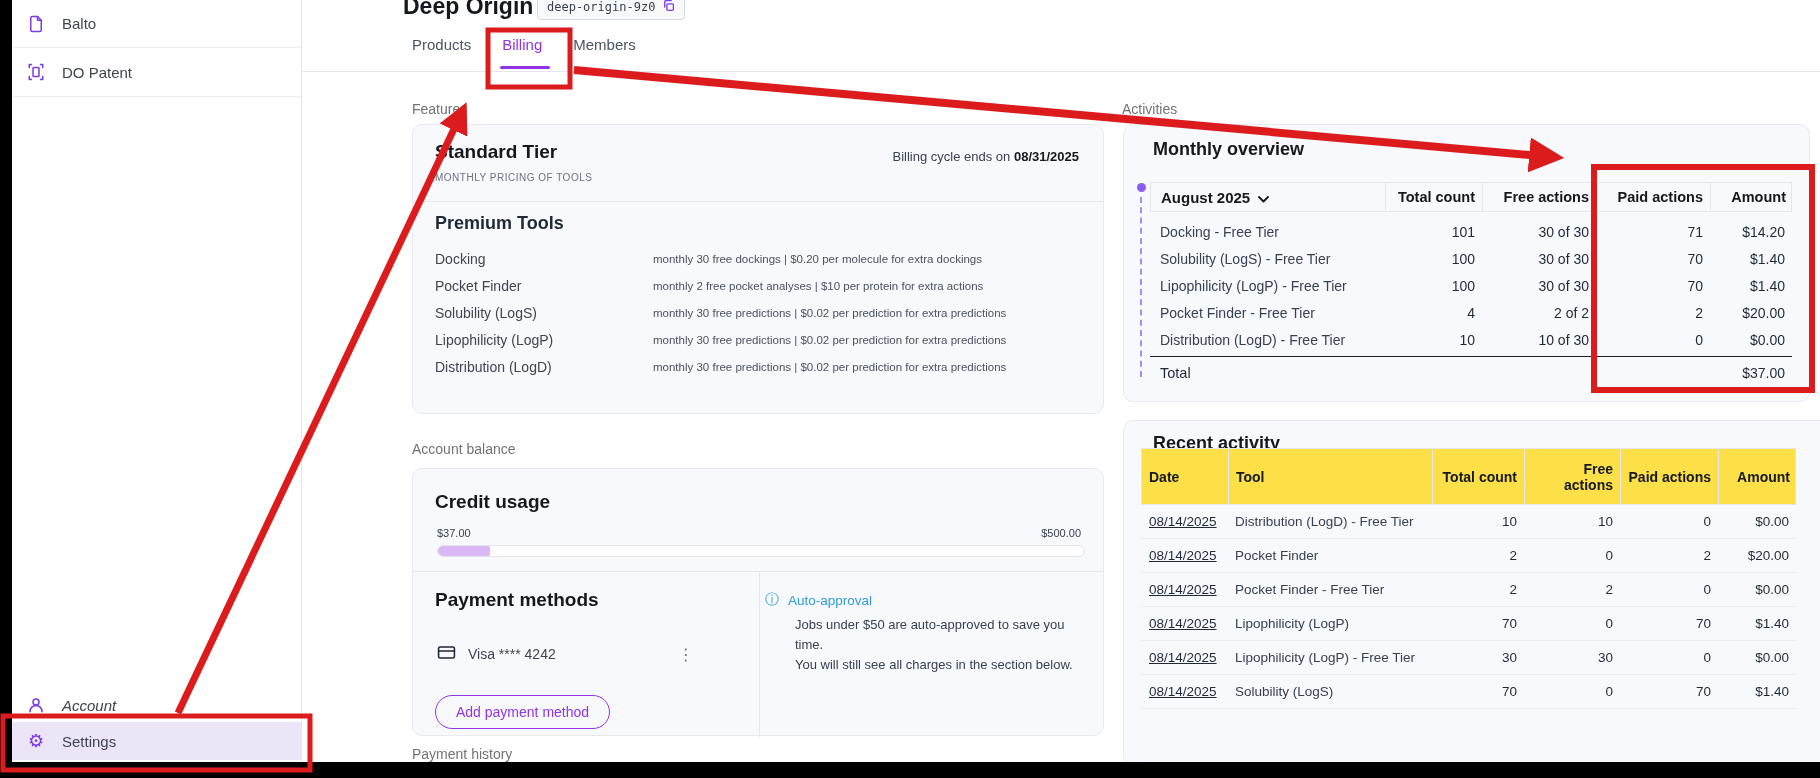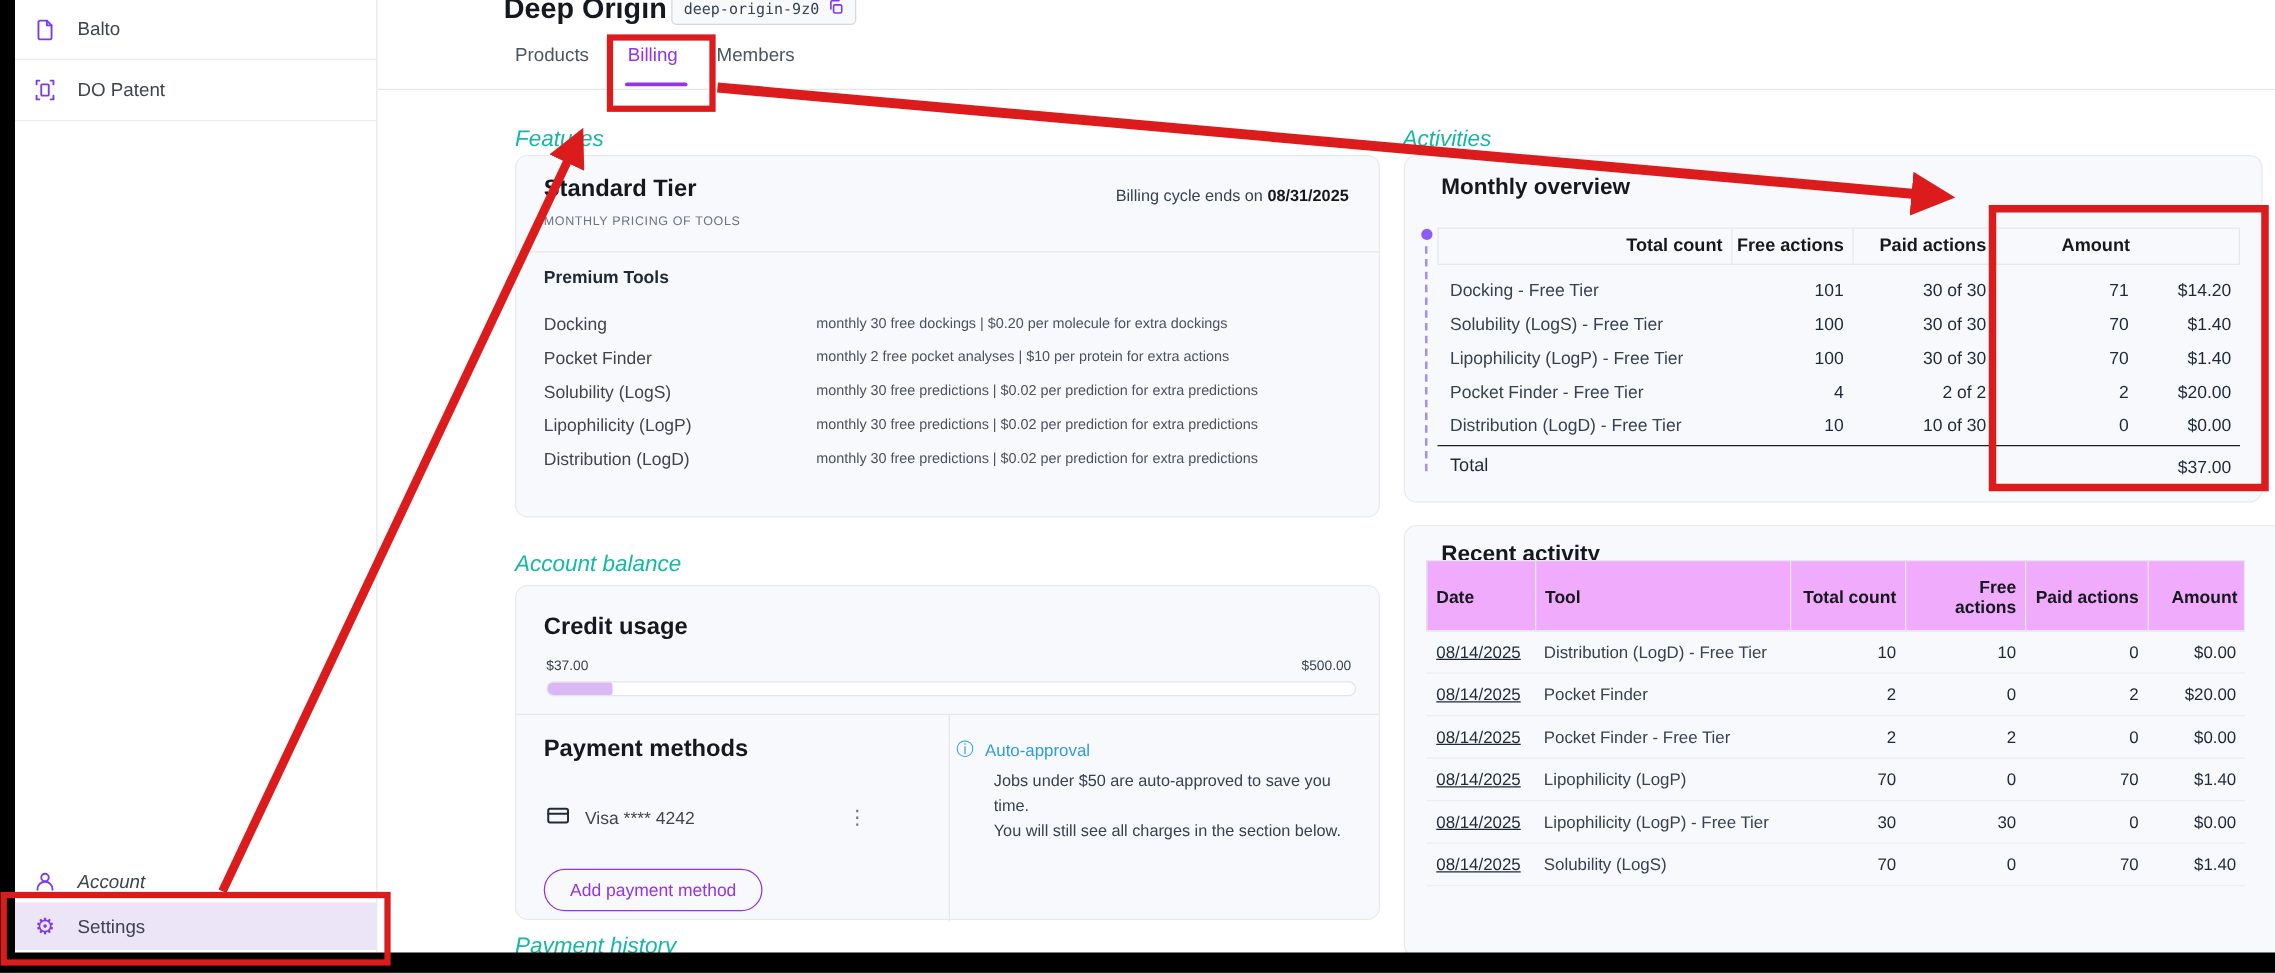--- a/index.html
+++ b/index.html
@@ -23,36 +23,36 @@
   #page-title { position:absolute; left:403px; top:-7px; font-size:23px; font-weight:700; color:#15181e; }
   #org-tag { position:absolute; left:537px; top:-6px; height:26px; display:flex; align-items:center; gap:7px;
              padding:0 9px; border:1px solid #d5d8de; border-radius:4px; background:#f8f9fb;
              font-family:"DejaVu Sans Mono", monospace; font-size:12px; color:#374151; }
   #tabs { position:absolute; left:412px; top:36px; display:flex; gap:31px;text-align:center; }
   .tab { font-size:15px; color:#4b5563; cursor:pointer; }
   .tab.active { color:#9333ea; }
   #tab-underline { position:absolute; left:500px; top:66px; width:50px; height:3px; background:#9333ea; border-radius:2px; }
   #tabbar-border { position:absolute; left:302px; top:71px; width:1518px; height:1px; background:#e5e7eb; }
 
-  .section-label { position:absolute; font-size:18px; color:#14b8a6;font-style:italic; }
+  .section-label { position:absolute; font-size:14px; color:#737373; }
   #features-label { left:412px; top:101px; }
   #balance-label { left:412px; top:441px; }
   #payment-history-label { left:412px; top:746px; }
   #activities-label { left:1122px; top:101px; }
 
   .card { position:absolute; background:#f8f9fc; border:1px solid #e8eaf0; border-radius:10px; }
 
   
   #tier-card { left:412px; top:124px; width:692px; height:290px; }
   #tier-title { position:absolute; left:22px; top:16px; font-size:19px; font-weight:600; color:#15181e; }
   #tier-subtitle { position:absolute; left:22px; top:47px; font-size:10px; letter-spacing:.5px; color:#6b7280; }
   #billing-cycle { position:absolute; right:24px; top:24px; font-size:13px; color:#374151; }
   #billing-cycle b { color:#15181e; }
   #tier-divider { position:absolute; left:0; top:76px; width:100%; height:1px; background:#e5e7eb; }
-  #tools-group-label { position:absolute; left:22px; top:88px; font-size:14px; font-weight:700; color:#1f2937; }
+  #tools-group-label { position:absolute; left:22px; top:88px; font-size:18px; font-weight:700; color:#1f2937; }
   #tools-list { position:absolute; left:22px; top:120px; width:648px; }
   .tool-row { display:flex; align-items:center; height:27px; }
   .tool-name { width:218px; font-size:14px; color:#3f4450; }
   .tool-pricing { font-size:11.5px; color:#4a5160; }
 
   
   #balance-card { left:412px; top:468px; width:692px; height:268px; }
   #credit-title { position:absolute; left:22px; top:22px; font-size:19px; font-weight:600; color:#15181e; }
   #usage-used { position:absolute; left:24px; top:58px; font-size:11px; color:#374151; }
   #usage-limit { position:absolute; right:22px; top:58px; font-size:11px; color:#374151; }
@@ -88,21 +88,21 @@
   .mo-row .tool { text-align:left; padding-left:10px; color:#374151; }
   #mo-total-divider { margin-top:3px; border-top:1.5px solid #1b1f27; }
   #mo-total-row { display:flex; justify-content:space-between; align-items:center; height:32px; }
   #mo-total-label { font-size:14.5px; color:#1f2937; padding-left:10px; }
   #mo-total-amount { font-size:14px; color:#1f2937; padding-right:7px; }
 
   #ra-card { left:1123px; top:420px; width:788px; height:346px; }
   #ra-title { position:absolute; left:29px; top:12px; font-size:18px; font-weight:700; color:#15181e; }
   #ra-table { position:absolute; left:1141px; top:448px; width:655px; }
   .ra-grid { display:grid; grid-template-columns:87px 204px 92px 96px 98px 78px; }
-  #ra-header { background:#f0abfc; border:1px solid #e5e7eb; min-height:57px; }
+  #ra-header { background:#fde047; border:1px solid #e5e7eb; min-height:57px; }
   #ra-header > div { display:flex; align-items:center; border-right:1px solid #e5e7eb; font-size:14px; font-weight:700; color:#15181e; padding:6px 7px; }
   #ra-header > div:last-child { border-right:none; }
   .ra-th-num { justify-content:flex-end; text-align:right; }
   .ra-row { border-bottom:1px solid #eceef1; align-items:center; }
   .ra-row .c { font-size:13.5px; color:#1f2937; text-align:right; padding:9px 7px; }
   .ra-row .date { text-align:left; padding-left:8px;text-decoration:underline; }
   .ra-row .tool { text-align:left; color:#374151; }
 
   
   #left-letterbox { position:absolute; left:0; top:0; width:12px; height:778px; background:#000; z-index:30; }
@@ -252,20 +252,28 @@
   <div class="section-label" id="activities-label">Activities</div>
 
   <div class="card" id="mo-card">
     <div id="mo-title">Monthly overview</div>
   </div>
   <div id="mo-dot"></div>
   <div id="mo-dash"></div>
 
   <div id="mo-table">
     <div class="mo-grid" id="mo-header">
+      <div id="mo-month-cell">
+        <span>August 2025</span>
+        <span class="svgicon">
+          <svg width="11" height="7" viewBox="0 0 11 7" fill="none" stroke="#15181e" stroke-width="1.8" stroke-linecap="round" stroke-linejoin="round">
+              <polyline points="1,1 5.5,5.5 10,1"></polyline>
+            </svg>
+        </span>
+      </div>
       <div class="mo-th">Total count</div>
       <div class="mo-th">Free actions</div>
       <div class="mo-th">Paid actions</div>
       <div class="mo-th">Amount</div>
     </div>
     <div id="mo-rows">
 
         <div class="mo-grid mo-row">
           <div class="c tool">Docking - Free Tier</div>
           <div class="c">101</div>

